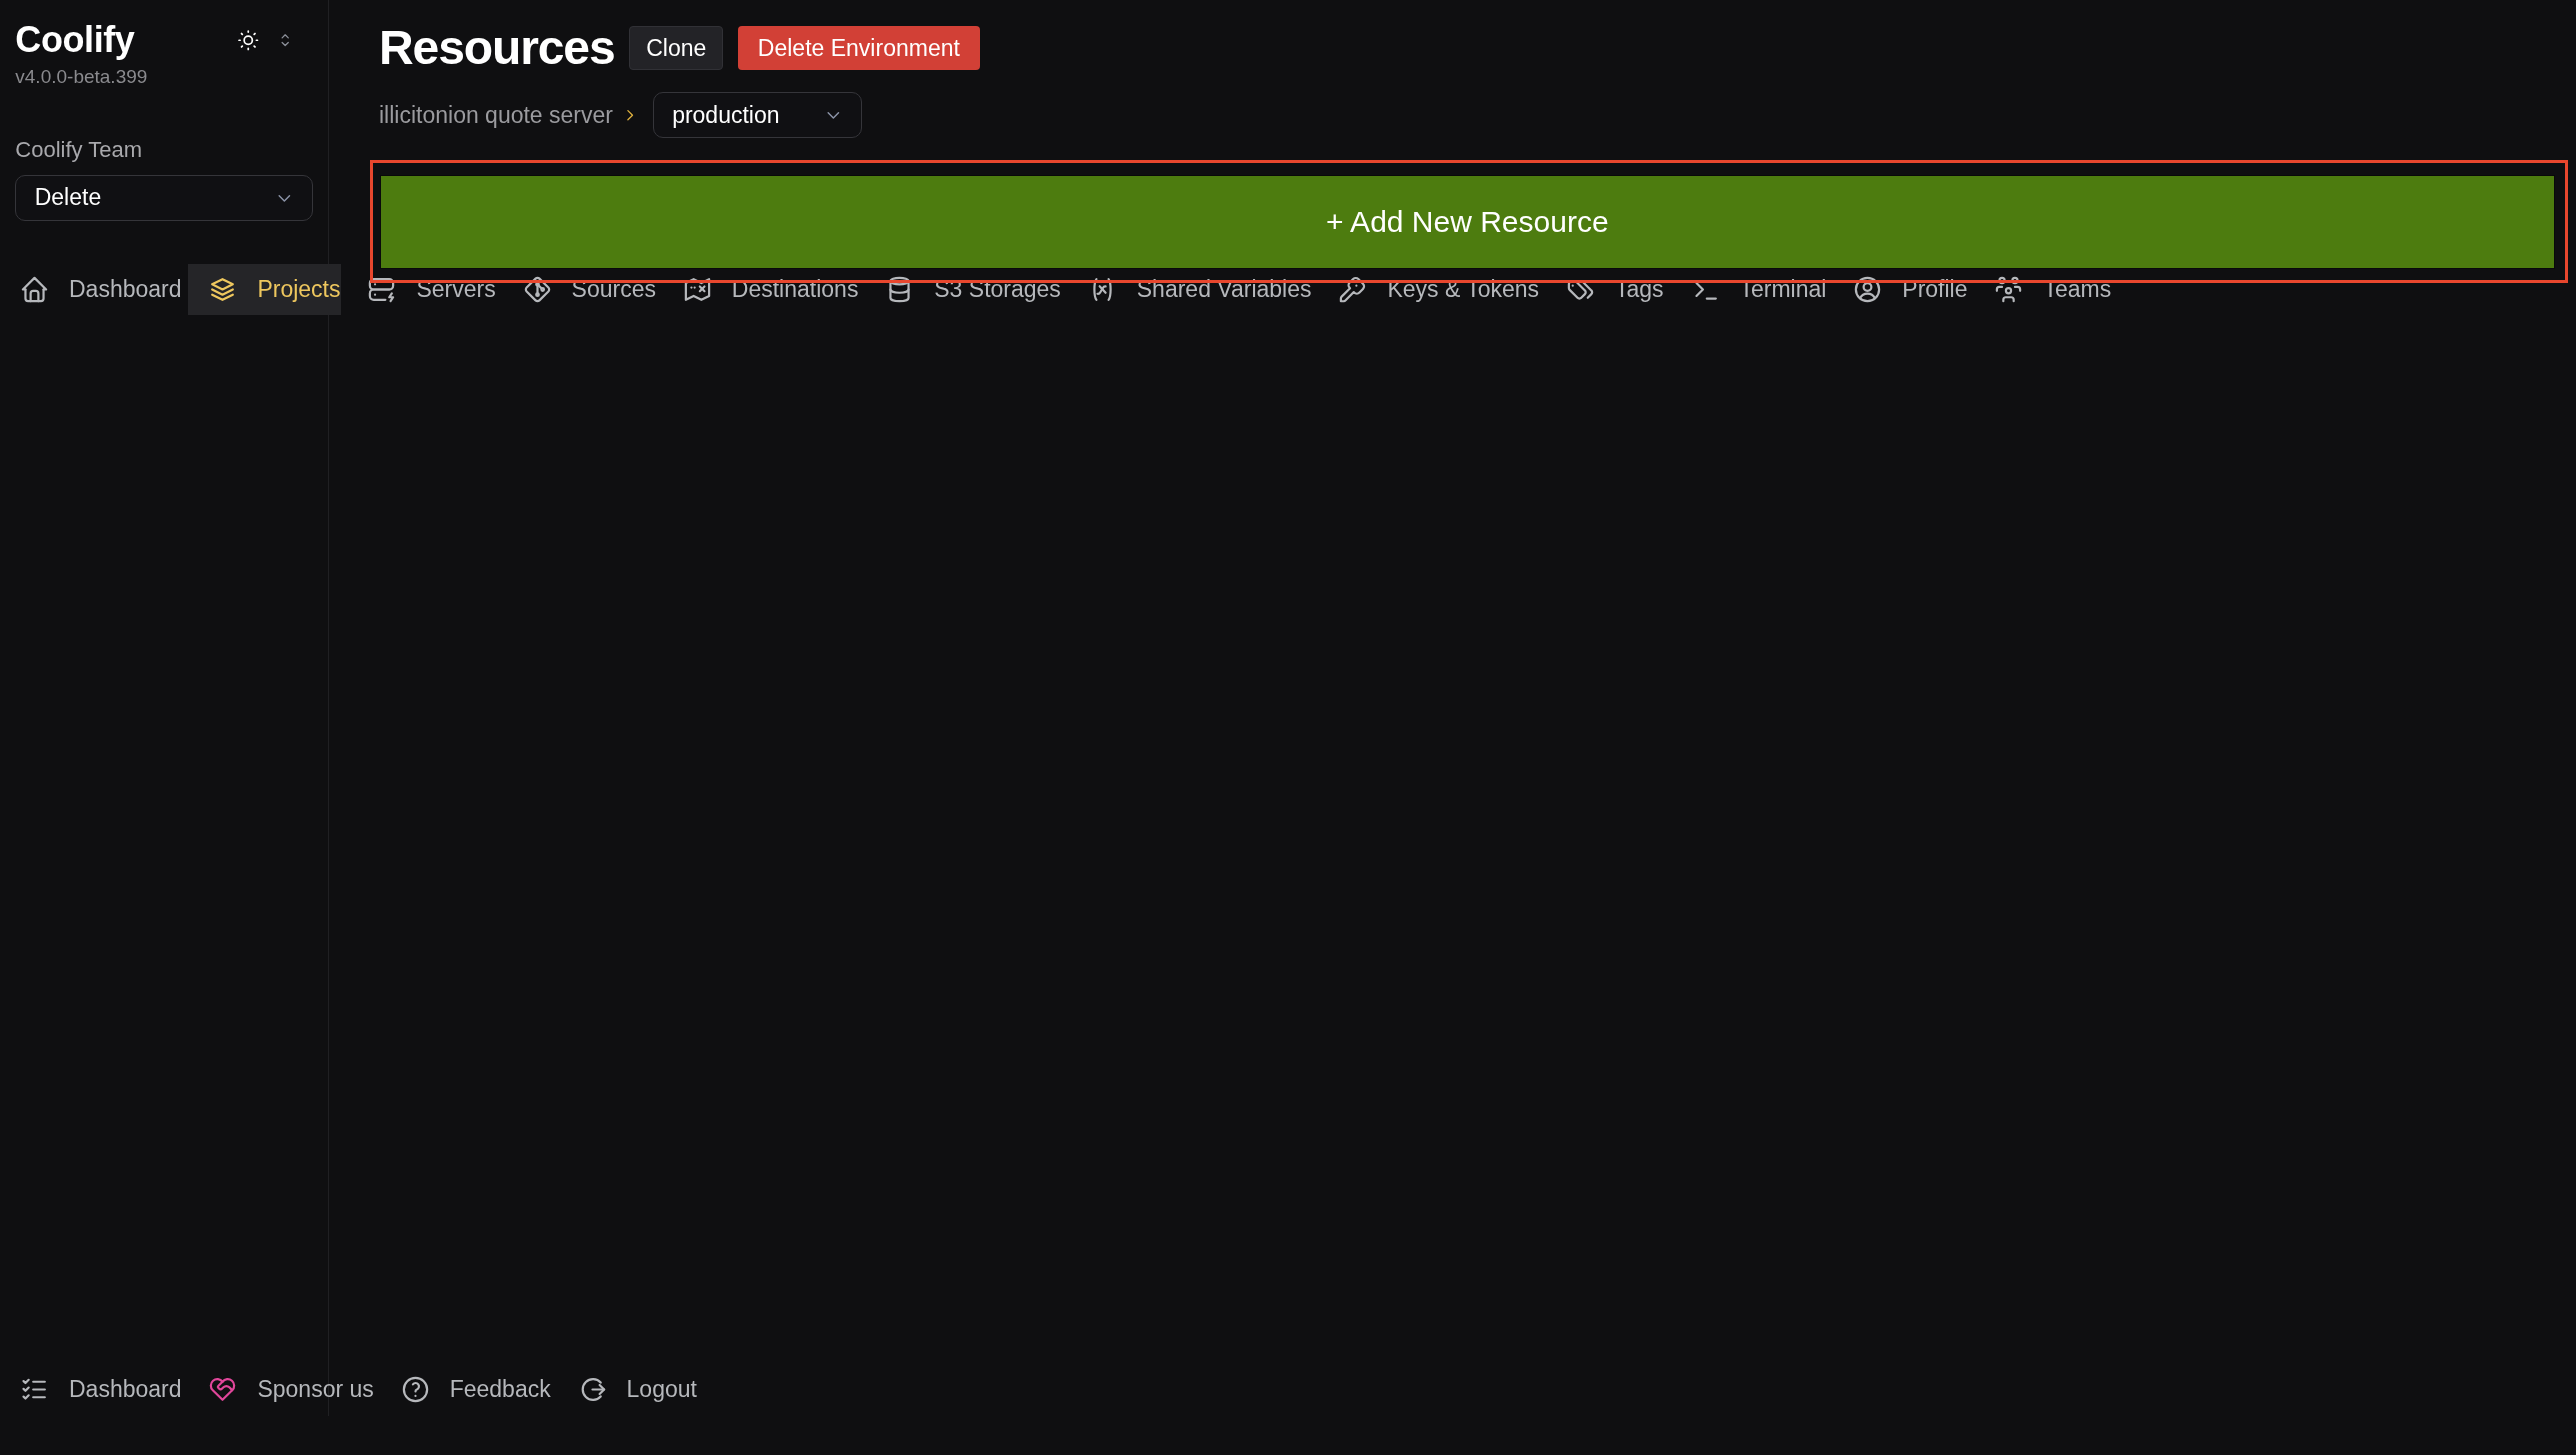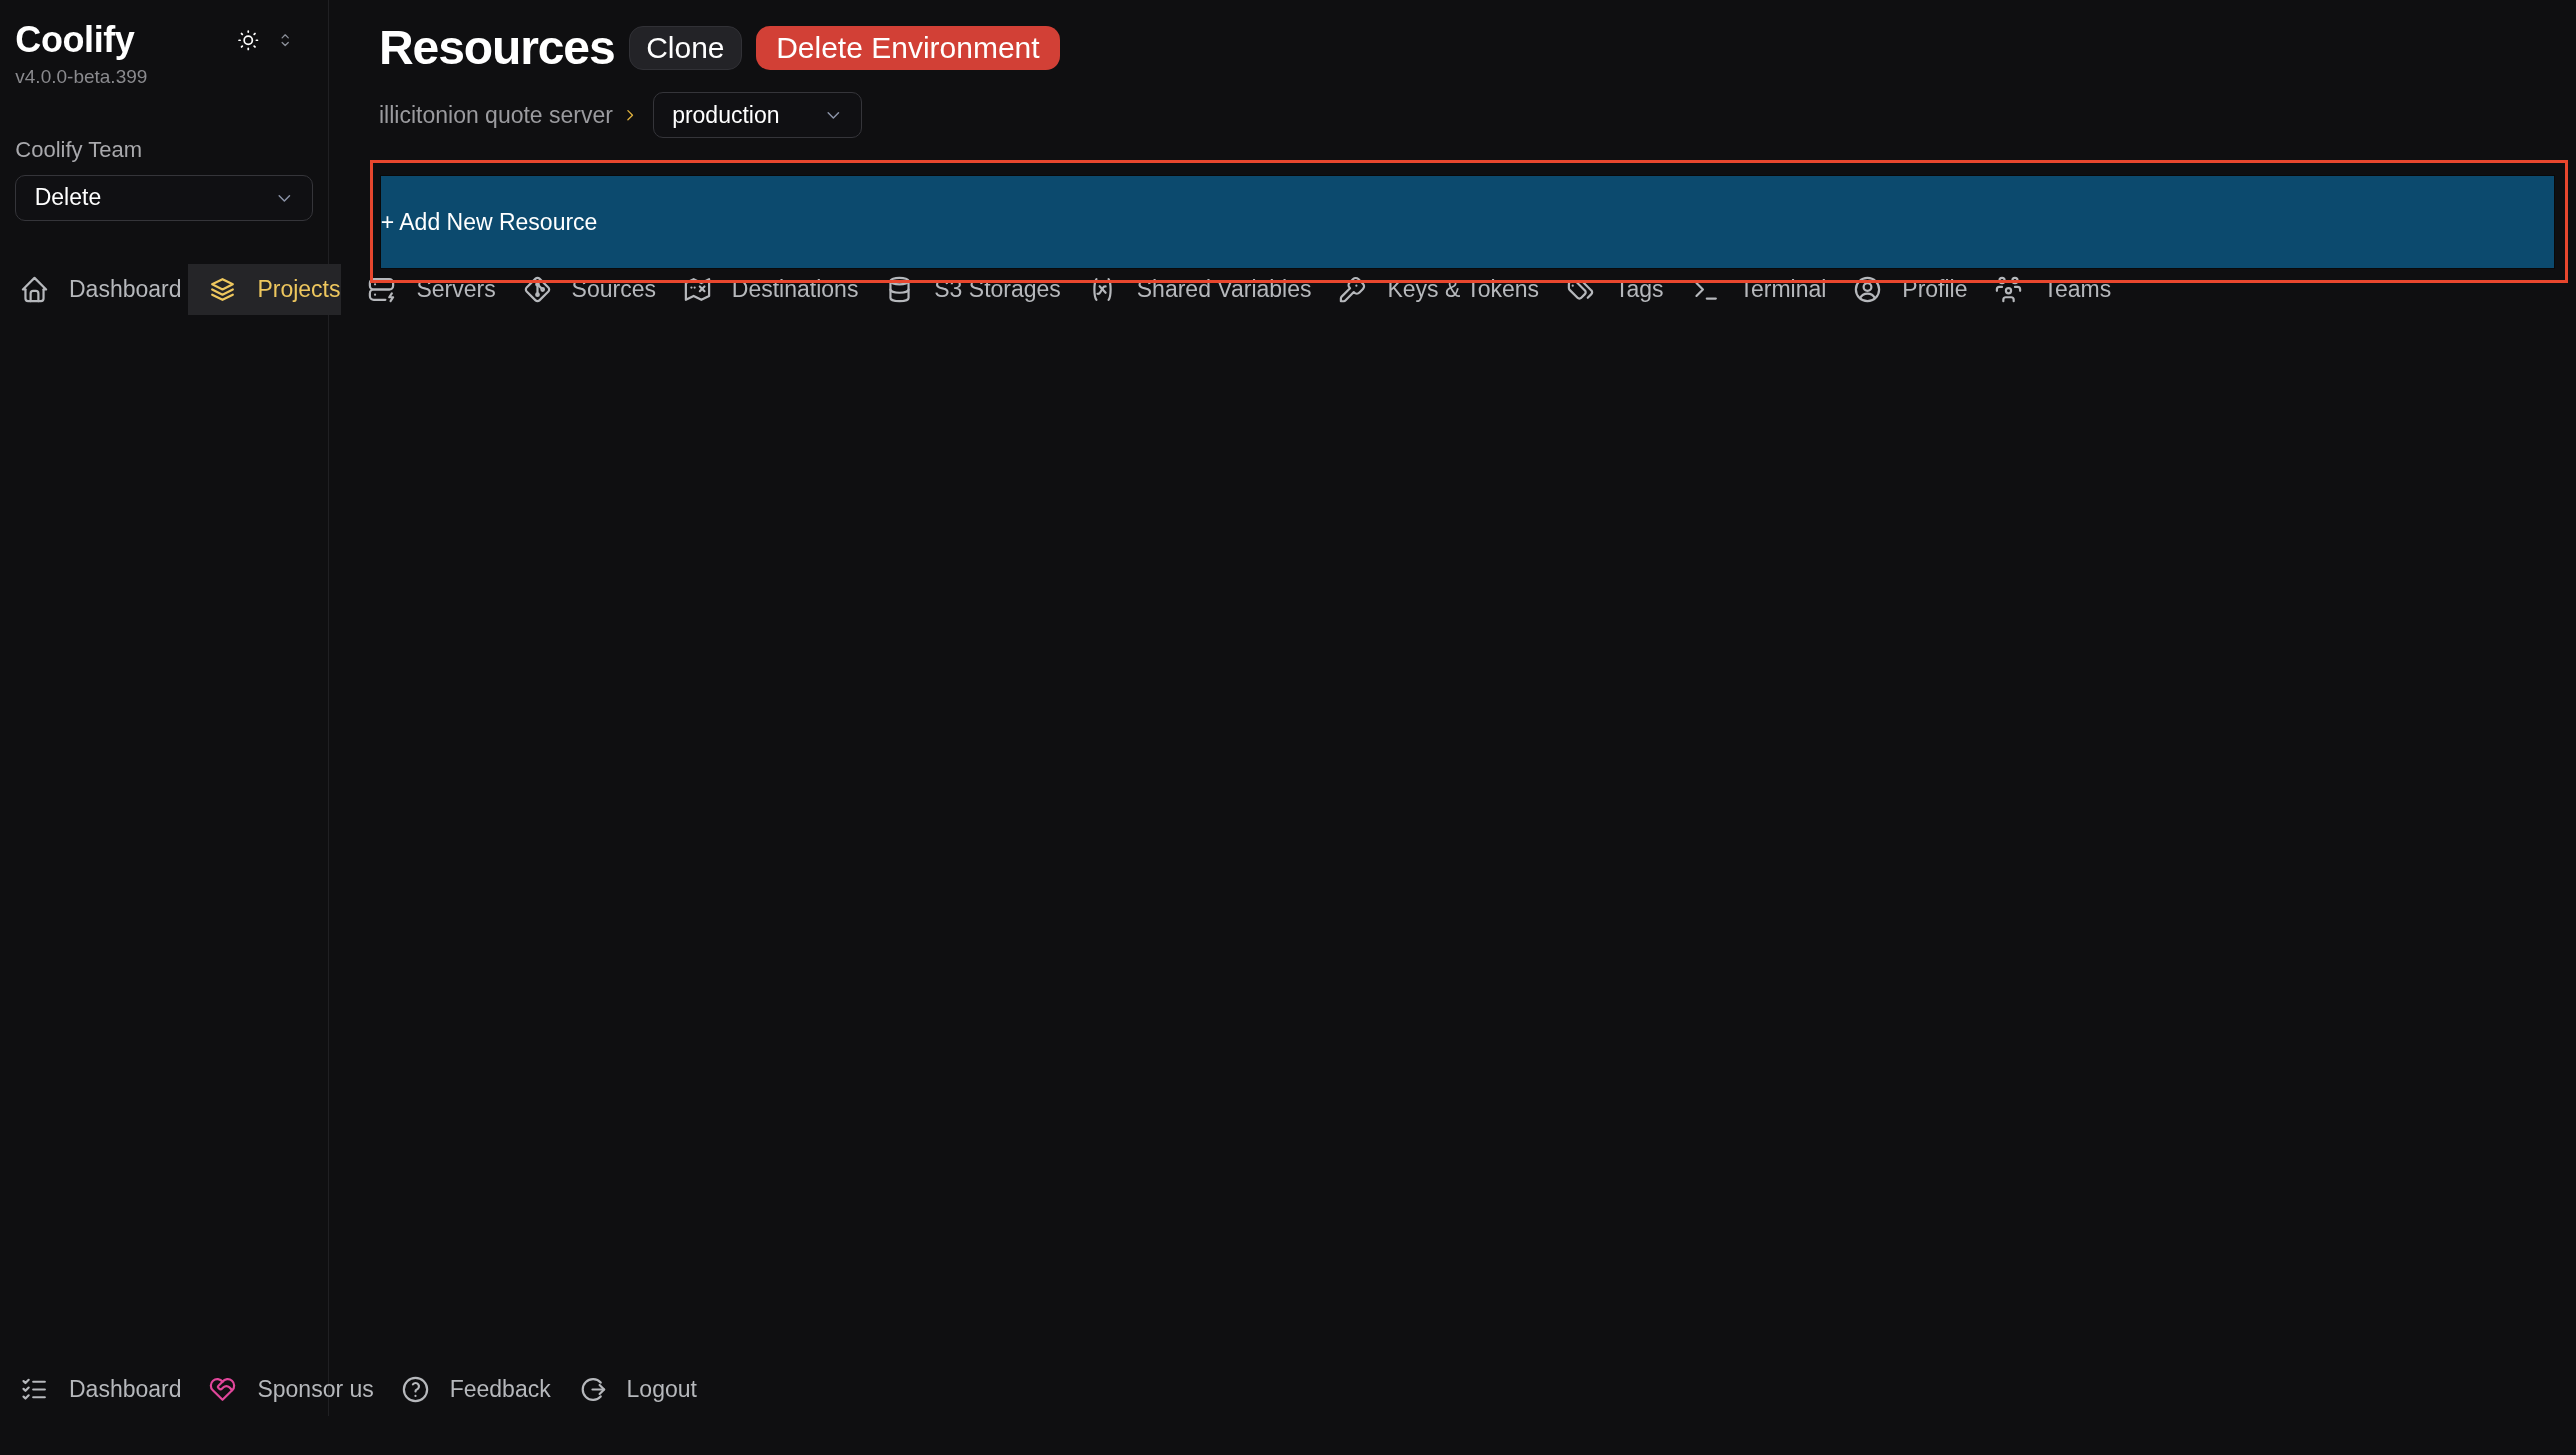--- a/index.html
+++ b/index.html
@@ -37,39 +37,39 @@
   }
   .nav-item .nav-icon{display:inline-flex;width:31px;height:31px;flex:0 0 31px;align-items:center;justify-content:center;}
   .nav-item.active{background:#252528;color:#eec75e;}
   .sidebar-spacer{flex:1;}
   .nav.bottom{margin-bottom:0;padding-bottom:1.5px;}
   
   .main{position:absolute;left:331px;top:0;right:0;bottom:0;padding-left:48px;}
   .header-row{display:flex;align-items:center;gap:14.6px;margin-top:24px;height:48px;}
   .page-title{font-size:48px;font-weight:700;letter-spacing:-1.1px;line-height:1;}
   .btn{
-    height:44px;border-radius:14px;display:inline-flex;align-items:center;
-    font-size:30px;color:#fff;cursor:pointer;border:none;line-height:1;
+    height:44px;border-radius:4px;display:inline-flex;align-items:center;
+    font-size:23px;color:#fff;cursor:pointer;border:none;line-height:1;
   }
   .btn-clone{background:#232327;border:1.5px solid #313136;padding:0 16px;}
   .btn-delete{background:#d24036;padding:0 20px;}
   .breadcrumb-row{display:flex;align-items:center;gap:8px;margin-top:20px;}
   .crumb-project{font-size:23px;color:#9b9b9f;}
   .crumb-chev{color:#e0b23f;display:inline-flex;}
   .env-select{margin-left:5.4px;min-width:209px;gap:34px;}
   
   .annotation-box{
     position:relative;margin-top:22px;margin-left:-9.2px;
     width:2198px;height:123px;border:3.8px solid #e8472e;
   }
   .add-resource-panel{
     position:absolute;left:6.9px;right:10px;top:12.3px;bottom:10.7px;
-    background:#0c4a6e;border:1.5px solid #09090a;
-    display:flex;align-items:center;
-    font-size:23px;color:#fff;cursor:pointer;
+    background:#4d7c0f;border:1.5px solid #09090a;
+    display:flex;align-items:center;justify-content:center;
+    font-size:30px;color:#fff;cursor:pointer;
   }
   svg{display:block;}
 </style>
 </head>
 <body>
 
 <div class="app">
 
   <aside class="sidebar">
     <div class="logo-row">

